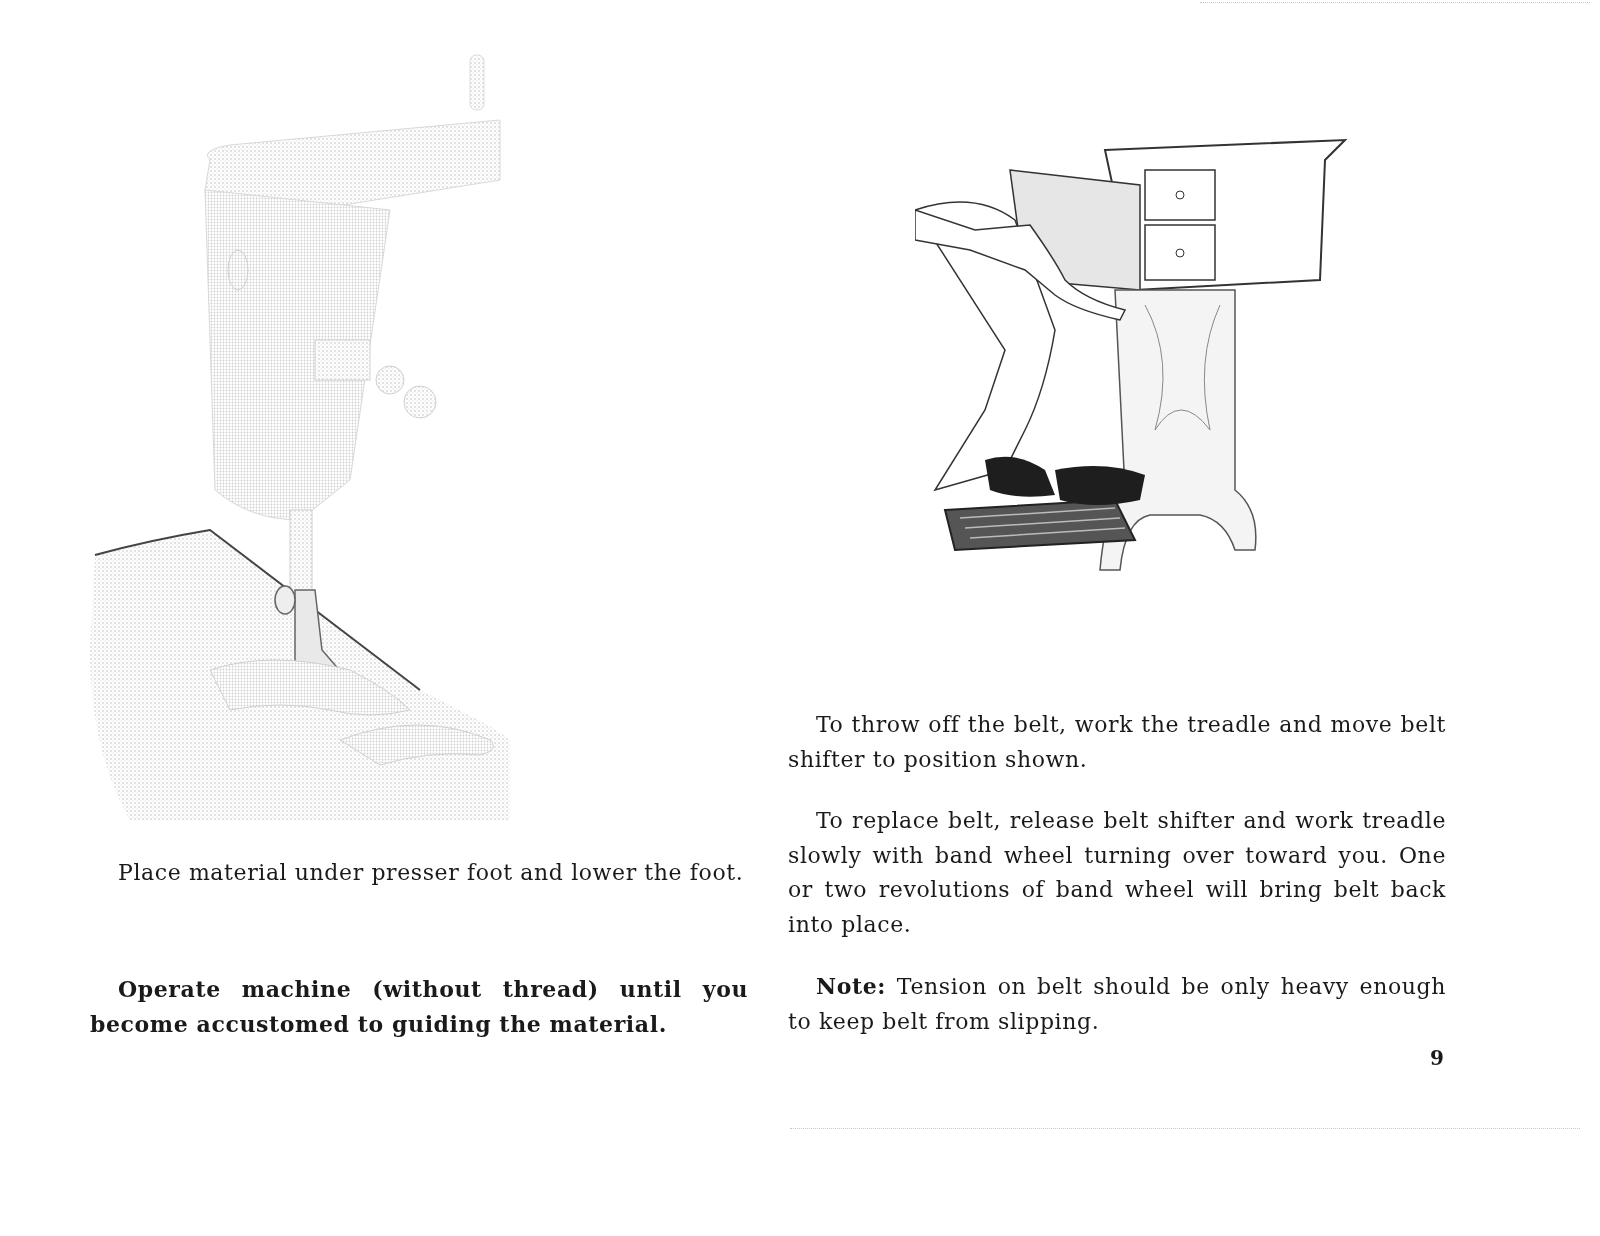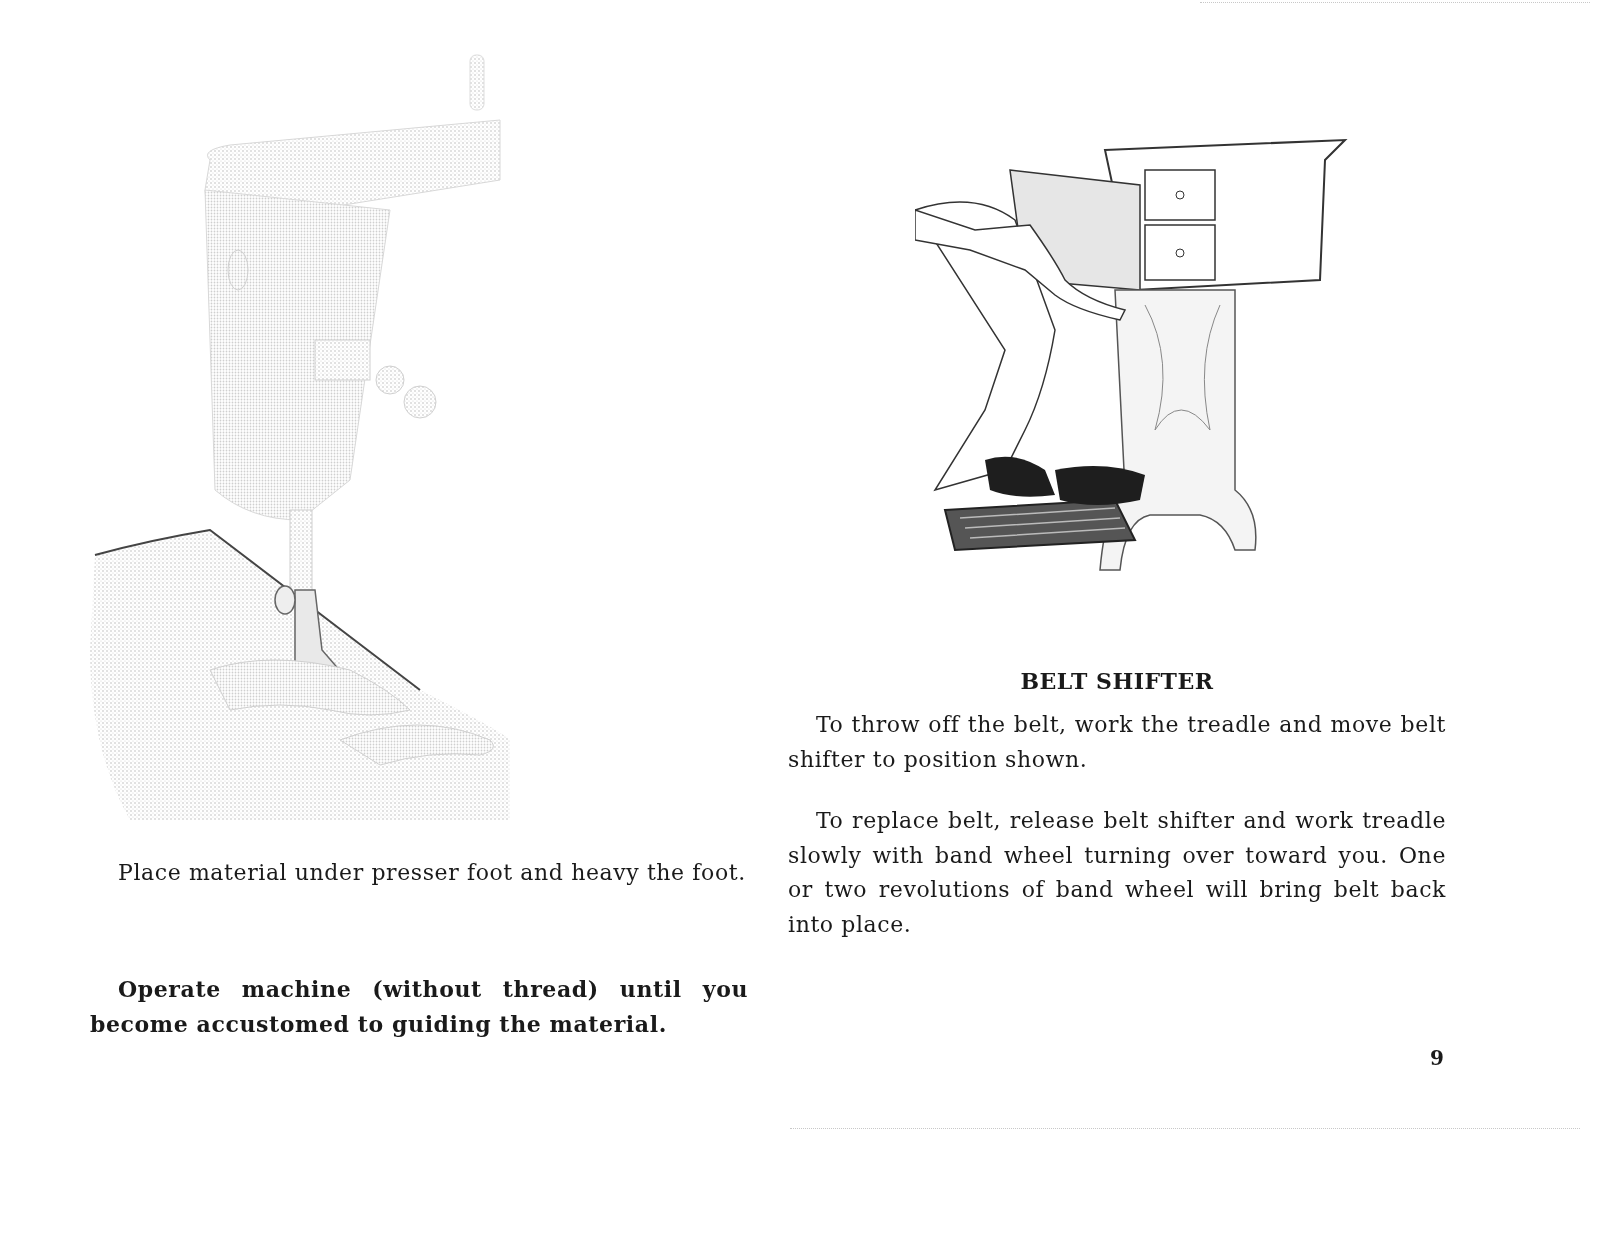--- a/index.html
+++ b/index.html
@@ -76,31 +76,33 @@
 
     <path d="M0 80 Q60 60 100 90 L140 200 Q130 260 110 300 L90 340 L20 360 L70 280 L90 220 Z" fill="#fff" stroke="#333" stroke-width="1.5"></path>
 
     <path d="M0 80 L60 100 L115 95 Q140 130 150 150 Q170 170 210 180 L205 190 Q160 180 140 165 L110 140 L55 120 L0 110 Z" fill="#fff" stroke="#333" stroke-width="1.5"></path>
 
     <path d="M70 330 Q100 320 130 340 L140 365 Q100 370 75 360 Z" fill="#1e1e1e"></path>
     <path d="M140 340 Q190 330 230 345 L225 370 Q180 380 145 370 Z" fill="#1e1e1e"></path>
   </svg>
 
   <div class="text left-text" style="top:856px;">
-    <p class="ind">Place material under presser foot and heavy the foot.</p>
+    <p class="ind">Place material under presser foot and lower the foot.</p>
   </div>
   <div class="text left-text" style="top:972px;font-weight:bold;">
     <p class="ind">Operate machine (without thread) until you become accustomed to guiding the material.</p>
   </div>
 
-  <div class="heading">BELT SHIFTER</div>
   <div class="text right-text" style="top:804px;">
     <p class="ind">To replace belt, release belt shifter and work treadle slowly with band wheel turning over toward you. One or two revolutions of band wheel will bring belt back into place.</p>
   </div>
   <div class="text right-text" style="top:708px;">
     <p class="ind">To throw off the belt, work the treadle and move belt shifter to position shown.</p>
+  </div>
+  <div class="text right-text" style="top:969px;">
+    <p class="ind"><span class="bold">Note:</span><span> Tension on belt should be only heavy enough to keep belt from slipping.</span></p>
   </div>
 
   <div class="pagenum">9</div>
 
   <div class="rule" style="left:790px;top:1128px;width:790px;"></div>
   <div class="rule" style="left:1200px;top:2px;width:390px;"></div>
 </div>
 
 </body></html>

